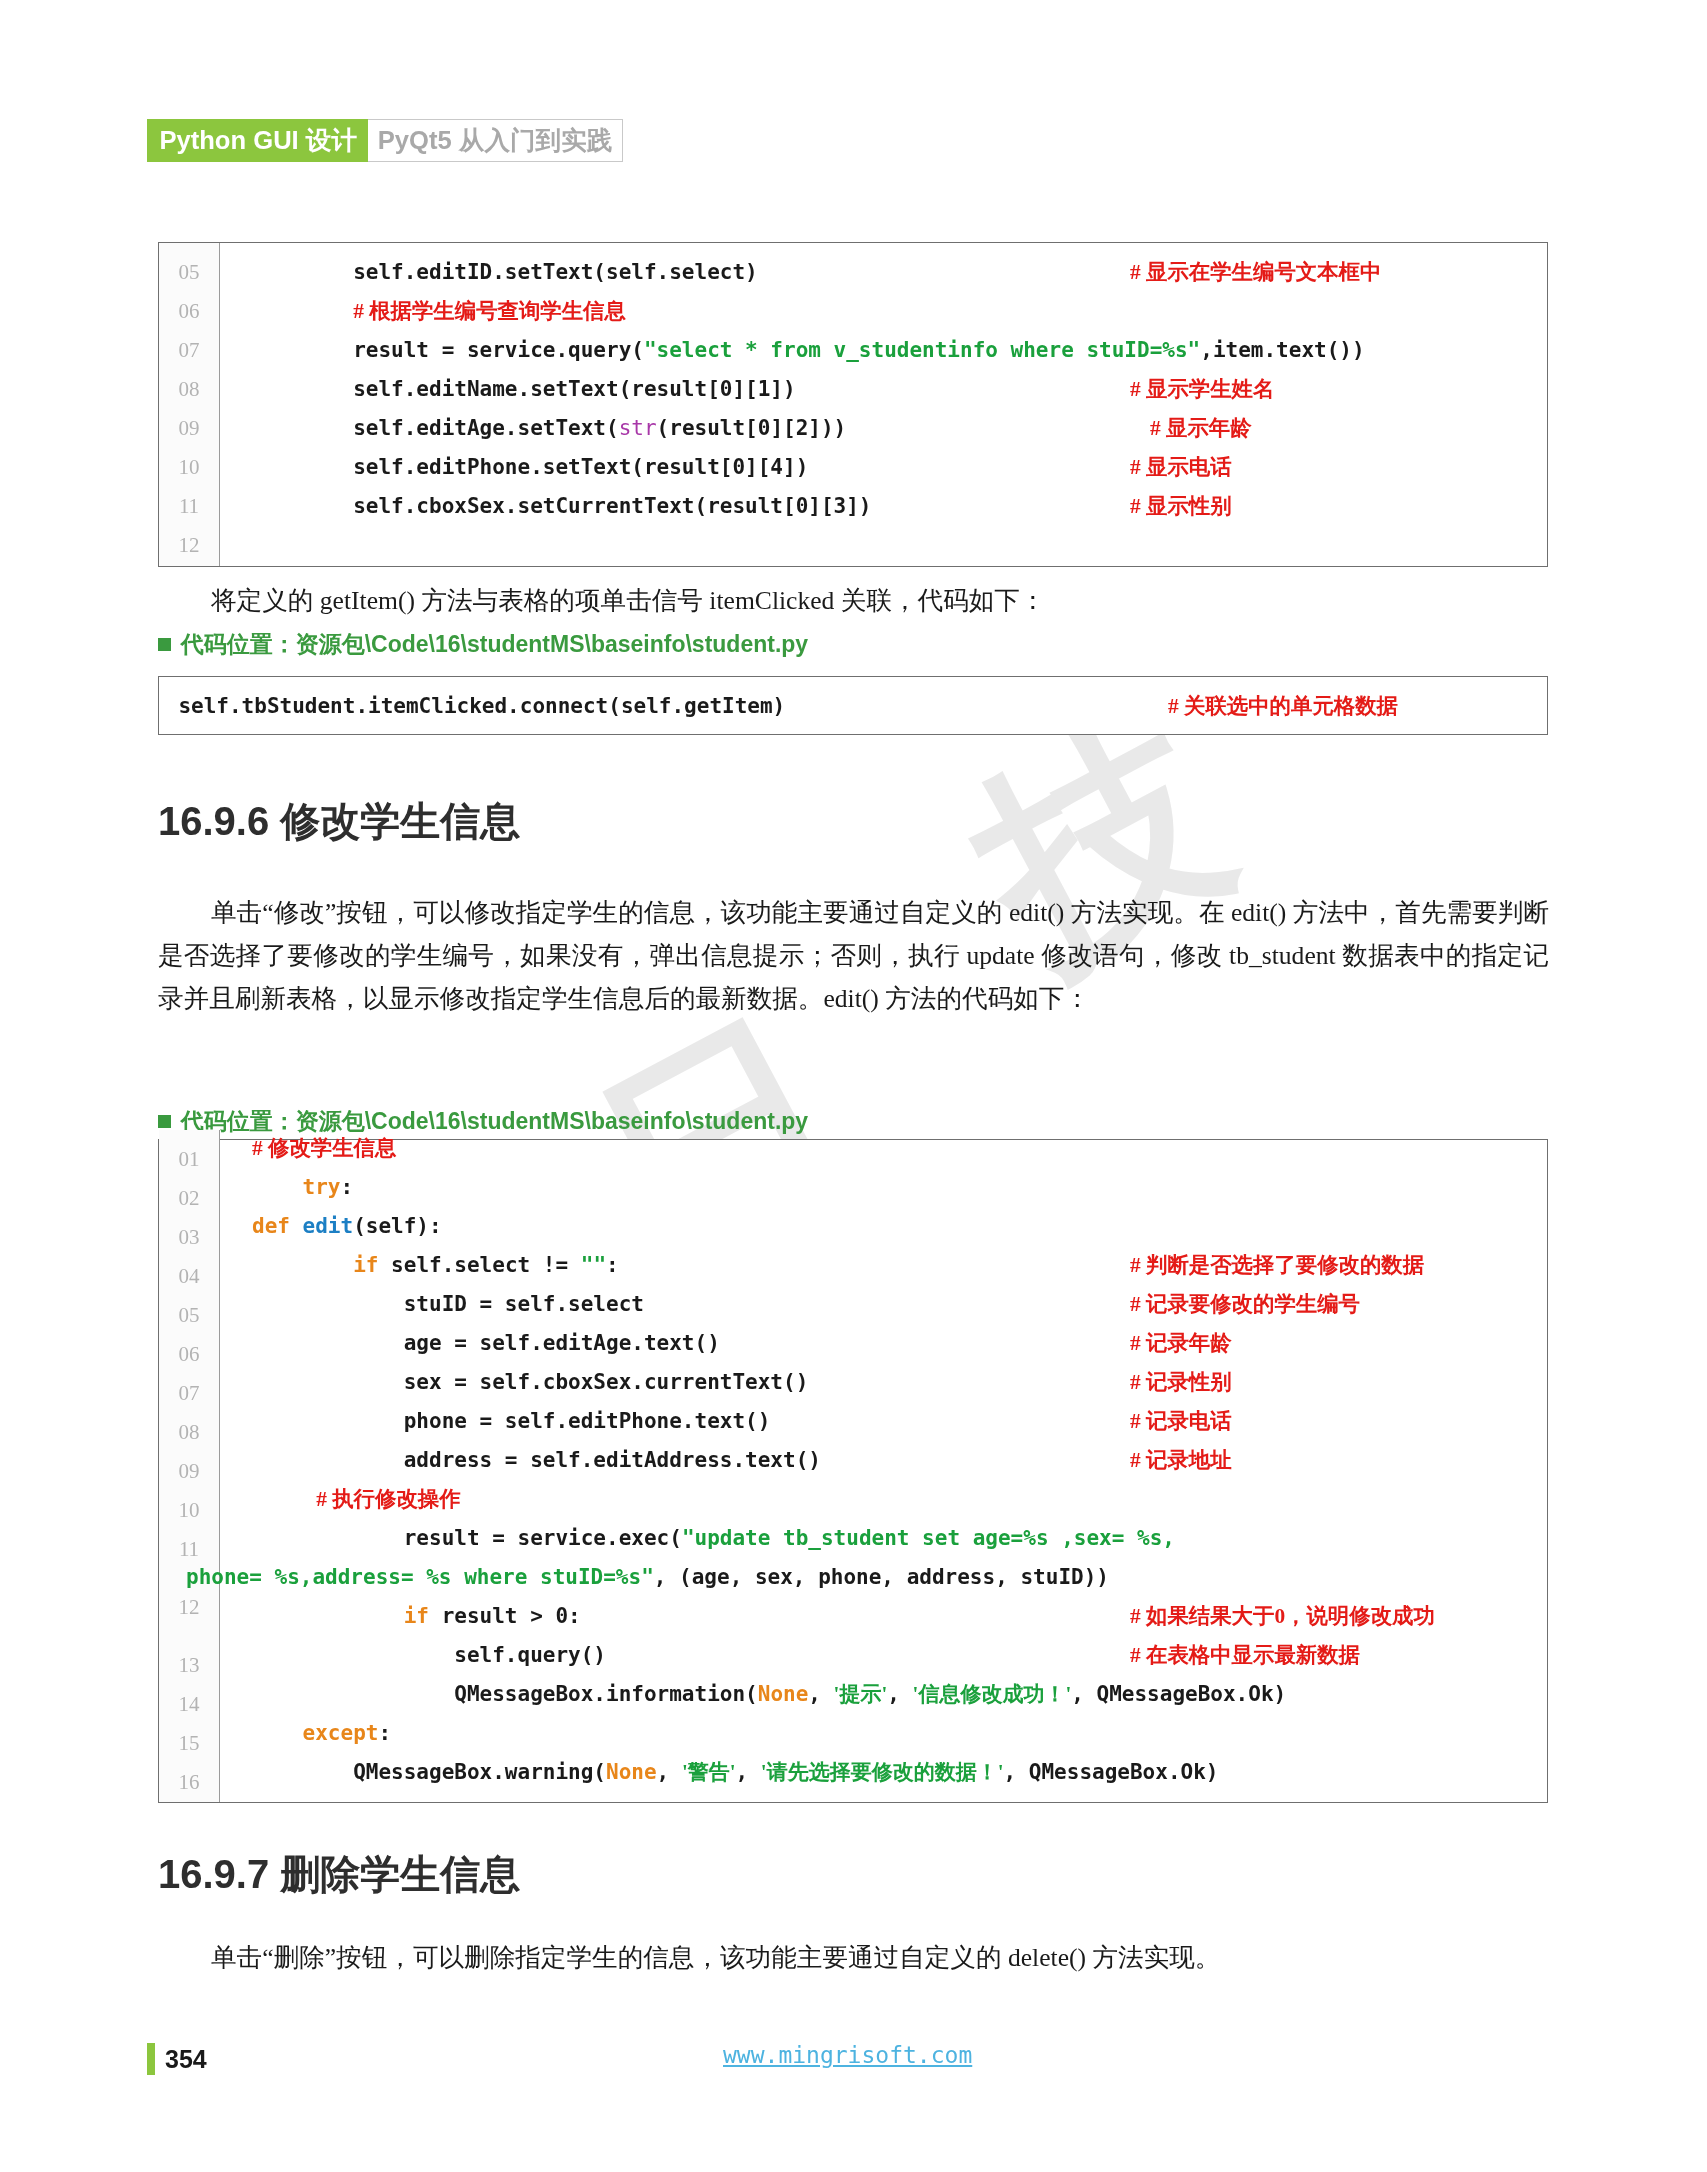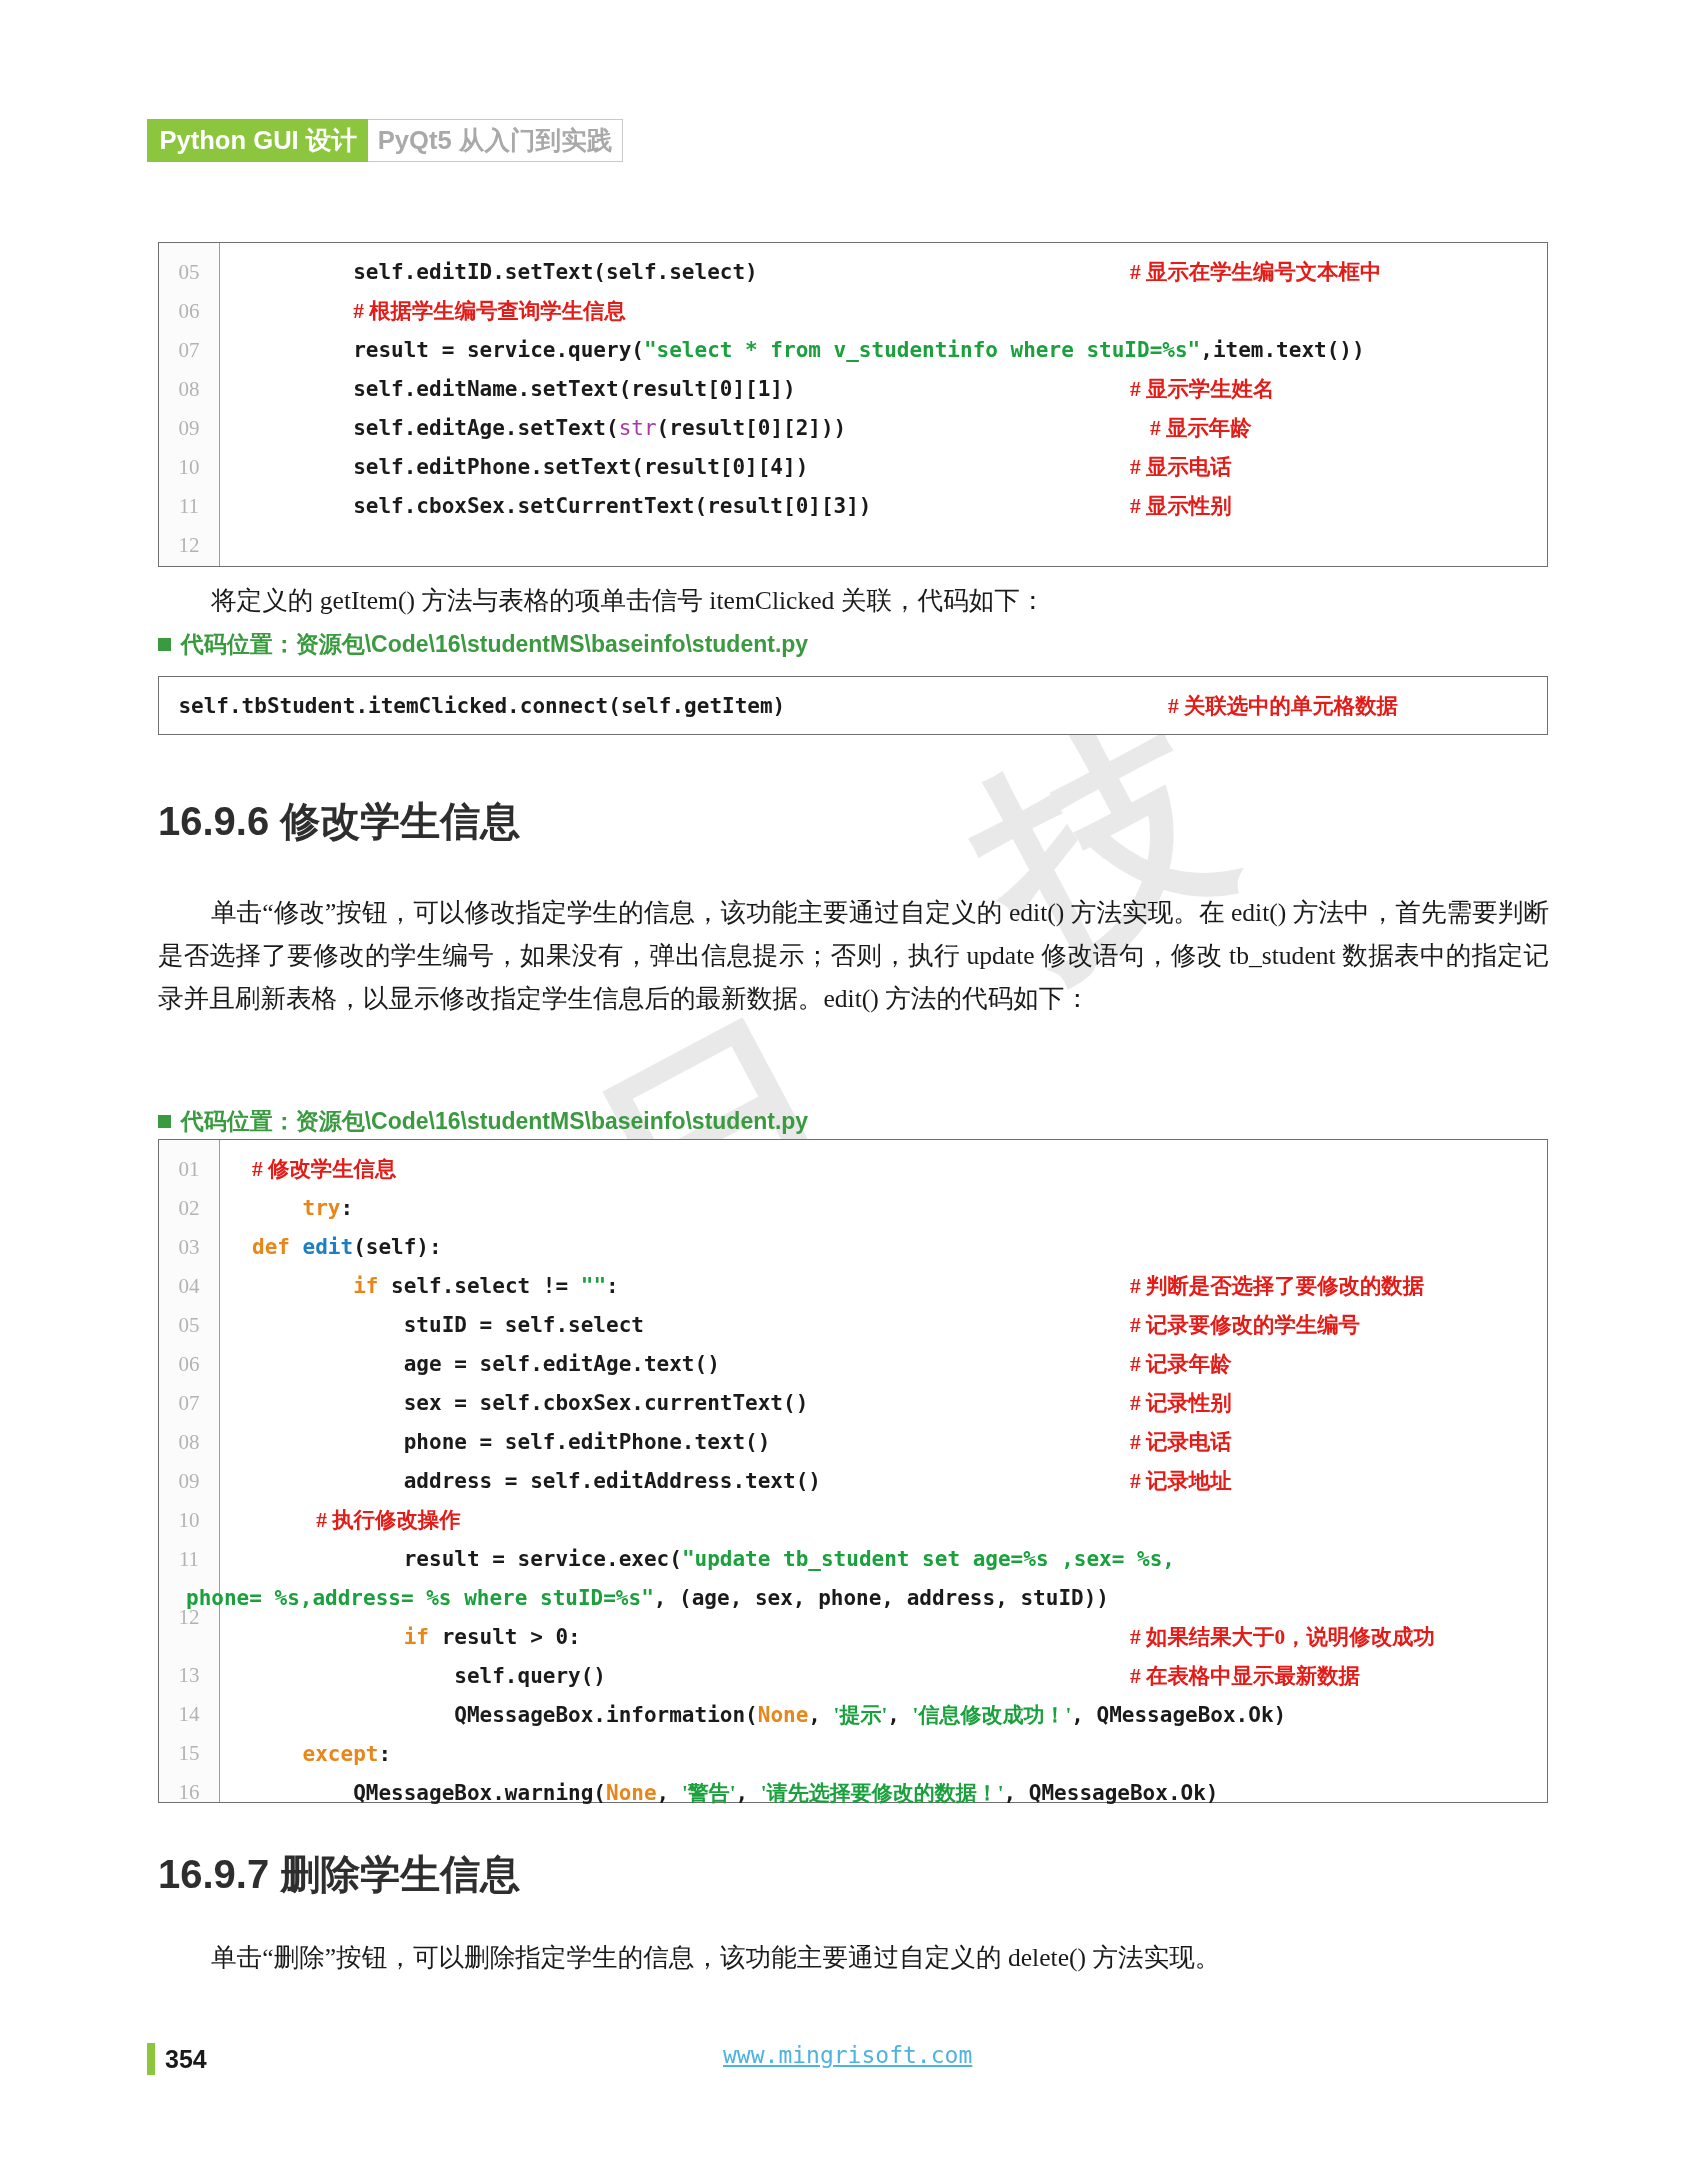--- a/index.html
+++ b/index.html
@@ -251,21 +251,21 @@
   </div>
 
   <div class="h3" style="left:158px; top:794px;">16.9.6  修改学生信息</div>
 
   <div class="para" style="left:158px; top:891px; width:1391px; text-indent:53px;">单击“修改”按钮，可以修改指定学生的信息，该功能主要通过自定义的 edit() 方法实现。在 edit() 方法中，首先需要判断是否选择了要修改的学生编号，如果没有，弹出信息提示；否则，执行 update 修改语句，修改 tb_student 数据表中的指定记录并且刷新表格，以显示修改指定学生信息后的最新数据。edit() 方法的代码如下：</div>
 
   <div class="codepos" style="left:158px; top:1106px;">
     <span class="sq"></span><span>代码位置：资源包\Code\16\studentMS\baseinfo\student.py</span>
   </div>
 
-  <div class="codeblock" style="left:158px; top:1139px; width:1390px; height:664px;">
+  <div class="codeblock" style="left:158px; top:1139px; width:1390px; height:664px;align-items:flex-end;">
     <div class="gutter">
       <div class="ln">01</div>
       <div class="ln">02</div>
       <div class="ln">03</div>
       <div class="ln">04</div>
       <div class="ln">05</div>
       <div class="ln">06</div>
       <div class="ln">07</div>
       <div class="ln">08</div>
       <div class="ln">09</div>

